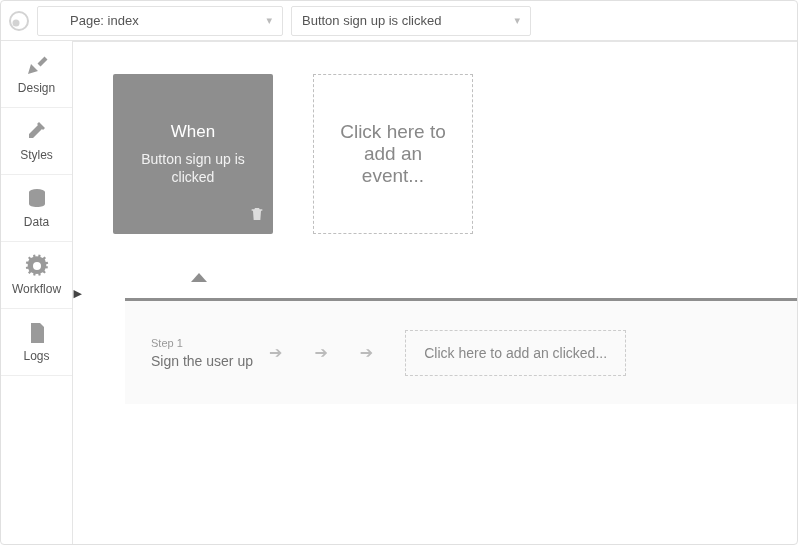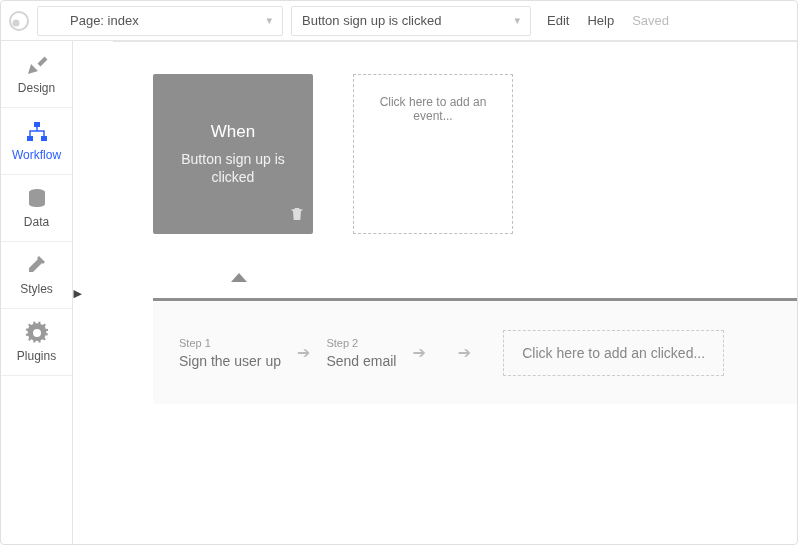--- a/index.html
+++ b/index.html
@@ -10,42 +10,42 @@
     .logo { width: 24px; height: 24px; margin-right: 6px; color: #c8c8c8; }
     .dropdown { height: 30px; border: 1px solid #e2e2e2; border-radius: 2px; display: flex; align-items: center; padding: 0 10px; font-size: 13px; color: #555; margin-right: 8px; cursor: pointer; background: #fff; }
     .dropdown.page { width: 246px; padding-left: 32px; }
     .dropdown.workflow-sel { width: 240px; }
     .dropdown .chev { margin-left: auto; color: #bbb; font-size: 11px; }
     .menu-links { display: flex; gap: 18px; margin-left: 8px; }
     .menu-link { font-size: 13px; color: #555; cursor: pointer; }
     .menu-link.saved { color: #bbb; }
 
     
-    .body-row { display: flex; height: calc(100% - 40px); gap: 40px; }
+    .body-row { display: flex; height: calc(100% - 40px); }
 
     
     .sidebar { width: 72px; border-right: 1px solid #e5e5e5; display: flex; flex-direction: column; position: relative; }
     .side-item { height: 67px; display: flex; flex-direction: column; align-items: center; justify-content: center; gap: 4px; border-bottom: 1px solid #eee; cursor: pointer; }
     .side-item .lbl { font-size: 12px; color: #555; }
     .side-item.active .lbl { color: #2a5fff; }
     .side-icon { width: 24px; height: 24px; }
     .expand-handle { position: absolute; top: 50%; right: -10px; transform: translateY(-50%); color: #444; font-size: 11px; cursor: pointer;}
 
     
     .canvas { flex: 1; position: relative; padding: 32px 0 0 40px; border-top: 1px solid #e5e5e5; }
     .event-row { display: flex; gap: 40px; }
     .event-card { width: 160px; height: 160px; background: #8e8e8e; color: #fff; display: flex; flex-direction: column; align-items: center; justify-content: center; text-align: center; padding: 10px; position: relative; border-radius: 2px; cursor: pointer; }
     .event-card .when { font-size: 17px; margin-bottom: 8px; }
     .event-card .cond { font-size: 14px; line-height: 1.3; color: #f2f2f2; }
     .event-card .trash { position: absolute; bottom: 8px; right: 8px; opacity: 0.7; cursor: pointer; }
-    .event-add { width: 160px; height: 160px; border: 1px dashed #bfbfbf; color: #888; display: flex; align-items: flex-start; justify-content: center; text-align: center; font-size: 12px; padding: 20px; cursor: pointer; }
+    .event-add { width: 160px; height: 160px; border: 1px dashed #bfbfbf; color: #888; display: flex; align-items: center; justify-content: center; text-align: center; font-size: 19px; padding: 20px; cursor: pointer; }
     .connector { position: absolute; left: 118px; top: 231px; width: 0; height: 0; border-left: 8px solid transparent; border-right: 8px solid transparent; border-bottom: 9px solid #8e8e8e; }
 
     
-    .action-tray { position: absolute; left: 40px; right: 0; top: 256px; height: 106px; background: #fafafa; border-top: 3px solid #8e8e8e; display: flex; align-items: center; padding-left: 26px; }
+    .action-tray { position: absolute; left: 52px; right: 0; top: 256px; height: 106px; background: #fafafa; border-top: 3px solid #8e8e8e; display: flex; align-items: center; padding-left: 26px; }
     .step { display: flex; flex-direction: column; gap: 4px; cursor: pointer; }
     .step .num { font-size: 11px; color: #999; }
     .step .title { font-size: 14px; color: #737373; }
     .arrow { color: #bbb; margin: 0 16px; font-size: 16px; }
     .add-action { border: 1px dashed #ccc; padding: 14px 18px; color: #888; font-size: 14px; margin-left: 16px; cursor: pointer; min-width: 190px; text-align: left; }
   </style>
 </head>
 <body>
 
 <div class="topbar">
@@ -56,74 +56,66 @@
       </svg>
   </div>
   <div class="dropdown page">
     <span>Page: index</span>
     <span class="chev">▾</span>
   </div>
   <div class="dropdown workflow-sel">
     <span>Button sign up is clicked</span>
     <span class="chev">▾</span>
   </div>
-  <div class="menu-links">
-    <span class="menu-link">Edit</span>
-    <span class="menu-link">Help</span>
-    <span class="menu-link saved">Saved</span>
-  </div>
 </div>
 
 <div class="body-row">
 
   <div class="sidebar">
     <div class="side-item">
       <span class="side-icon">
         <svg viewBox="0 0 24 24" fill="#9a9a9a">
             <path d="M3 21l3-10 7 7-10 3zm9.5-10.5l7-7 3 3-7 7-3-3z"></path>
           </svg>
       </span>
       <span class="lbl">Design</span>
     </div>
-    <div class="side-item active">
+    <div class="side-item">
       <span class="side-icon">
-        <svg viewBox="0 0 24 24">
-            <rect x="9" y="2" width="6" height="5" fill="#2a5fff"></rect>
-            <rect x="2" y="16" width="6" height="5" fill="#2a5fff"></rect>
-            <rect x="16" y="16" width="6" height="5" fill="#2a5fff"></rect>
-            <path d="M12 7v4M12 11H5v5M12 11h7v5" stroke="#2a5fff" stroke-width="1.5" fill="none"></path>
+        <svg viewBox="0 0 24 24" fill="#9a9a9a">
+            <path d="M14 2l6 6-2 2-1-1-9 9H4v-4l9-9-1-1 2-2z"></path>
           </svg>
       </span>
-      <span class="lbl">Workflow</span>
+      <span class="lbl">Styles</span>
     </div>
     <div class="side-item">
       <span class="side-icon">
         <svg viewBox="0 0 24 24" fill="#9a9a9a">
             <ellipse cx="12" cy="5" rx="8" ry="3"></ellipse>
             <path d="M4 5v6c0 1.7 3.6 3 8 3s8-1.3 8-3V5"></path>
             <path d="M4 11v6c0 1.7 3.6 3 8 3s8-1.3 8-3v-6"></path>
           </svg>
       </span>
       <span class="lbl">Data</span>
     </div>
     <div class="side-item">
       <span class="side-icon">
         <svg viewBox="0 0 24 24" fill="#9a9a9a">
-            <path d="M14 2l6 6-2 2-1-1-9 9H4v-4l9-9-1-1 2-2z"></path>
+            <path d="M12 8a4 4 0 100 8 4 4 0 000-8zm9 4l2 .5-.5 2-2-.2a9 9 0 01-1 2.3l1.3 1.6-1.4 1.4-1.6-1.3a9 9 0 01-2.3 1l.2 2-2 .5-.5-2a9 9 0 01-2.5 0l-.5 2-2-.5.2-2a9 9 0 01-2.3-1L4.5 20 3 18.6l1.3-1.6a9 9 0 01-1-2.3l-2 .2-.5-2 2-.5a9 9 0 010-2.5l-2-.5.5-2 2 .2a9 9 0 011-2.3L3 4 4.4 2.6 6 3.9a9 9 0 012.3-1l-.2-2 2-.5.5 2a9 9 0 012.5 0l.5-2 2 .5-.2 2a9 9 0 012.3 1L19.5 2.6 21 4l-1.3 1.6a9 9 0 011 2.3l2-.2.5 2-2 .5c.1.8.1 1.7 0 2.5z"></path>
           </svg>
       </span>
-      <span class="lbl">Styles</span>
+      <span class="lbl">Workflow</span>
     </div>
     <div class="side-item">
       <span class="side-icon">
         <svg viewBox="0 0 24 24" fill="#9a9a9a">
-            <path d="M12 8a4 4 0 100 8 4 4 0 000-8zm9 4l2 .5-.5 2-2-.2a9 9 0 01-1 2.3l1.3 1.6-1.4 1.4-1.6-1.3a9 9 0 01-2.3 1l.2 2-2 .5-.5-2a9 9 0 01-2.5 0l-.5 2-2-.5.2-2a9 9 0 01-2.3-1L4.5 20 3 18.6l1.3-1.6a9 9 0 01-1-2.3l-2 .2-.5-2 2-.5a9 9 0 010-2.5l-2-.5.5-2 2 .2a9 9 0 011-2.3L3 4 4.4 2.6 6 3.9a9 9 0 012.3-1l-.2-2 2-.5.5 2a9 9 0 012.5 0l.5-2 2 .5-.2 2a9 9 0 012.3 1L19.5 2.6 21 4l-1.3 1.6a9 9 0 011 2.3l2-.2.5 2-2 .5c.1.8.1 1.7 0 2.5z"></path>
+            <path d="M6 2h9l4 4v16H6V2zm2 8h8v1.5H8V10zm0 3h8v1.5H8V13zm0 3h8v1.5H8V16z"></path>
           </svg>
       </span>
-      <span class="lbl">Plugins</span>
+      <span class="lbl">Logs</span>
     </div>
     <span class="expand-handle">▶</span>
   </div>
 
   <div class="canvas">
     <div class="event-row">
       <div class="event-card">
         <span class="when">When</span>
         <span class="cond">Button sign up is clicked</span>
         <span class="trash">
@@ -138,24 +130,20 @@
     </div>
 
     <div class="connector"></div>
 
     <div class="action-tray">
       <div class="step">
         <span class="num">Step 1</span>
         <span class="title">Sign the user up</span>
       </div>
       <span class="arrow">➔</span>
-      <div class="step">
-        <span class="num">Step 2</span>
-        <span class="title">Send email</span>
-      </div>
       <span class="arrow">➔</span>
       <span class="arrow">➔</span>
       <div class="add-action">
         <span>Click here to add an clicked...</span>
       </div>
     </div>
   </div>
 </div>
 
 </body></html>

